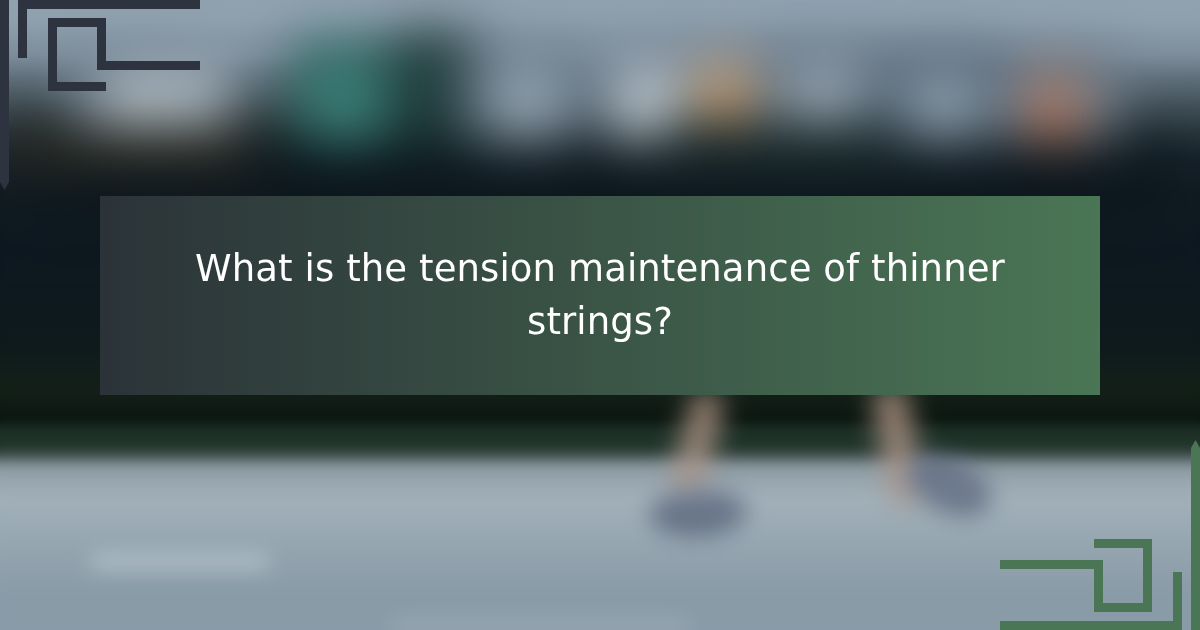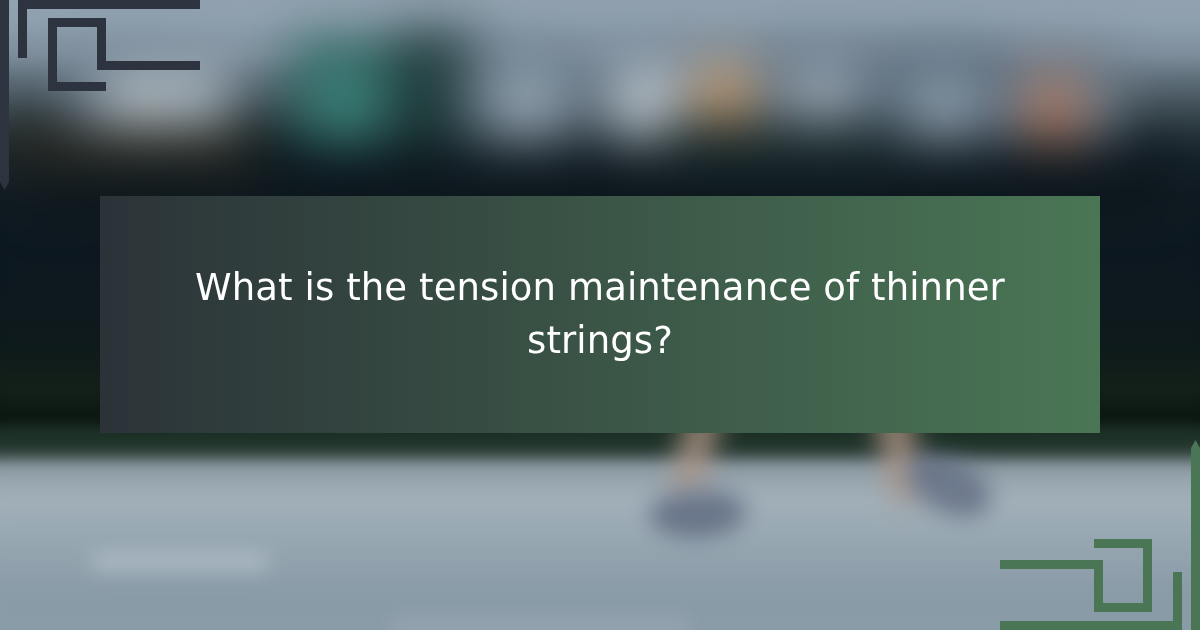--- a/index.html
+++ b/index.html
@@ -119,21 +119,21 @@
   .ornament svg { display: block; }
   .ornament-tl { left: 0; top: 0; }
   .ornament-br { right: 0; bottom: 0; }
 
   
   .banner {
     position: absolute;
     left: 100px;
     top: 196px;
     width: 1000px;
-    height: 237px;
+    height: 199px;
     display: flex;
     align-items: center;
     justify-content: center;
     box-sizing: border-box;
     padding: 0 58px;
   }
   .banner-title {
     margin: 0;
     width: 100%;
     text-align: center;

